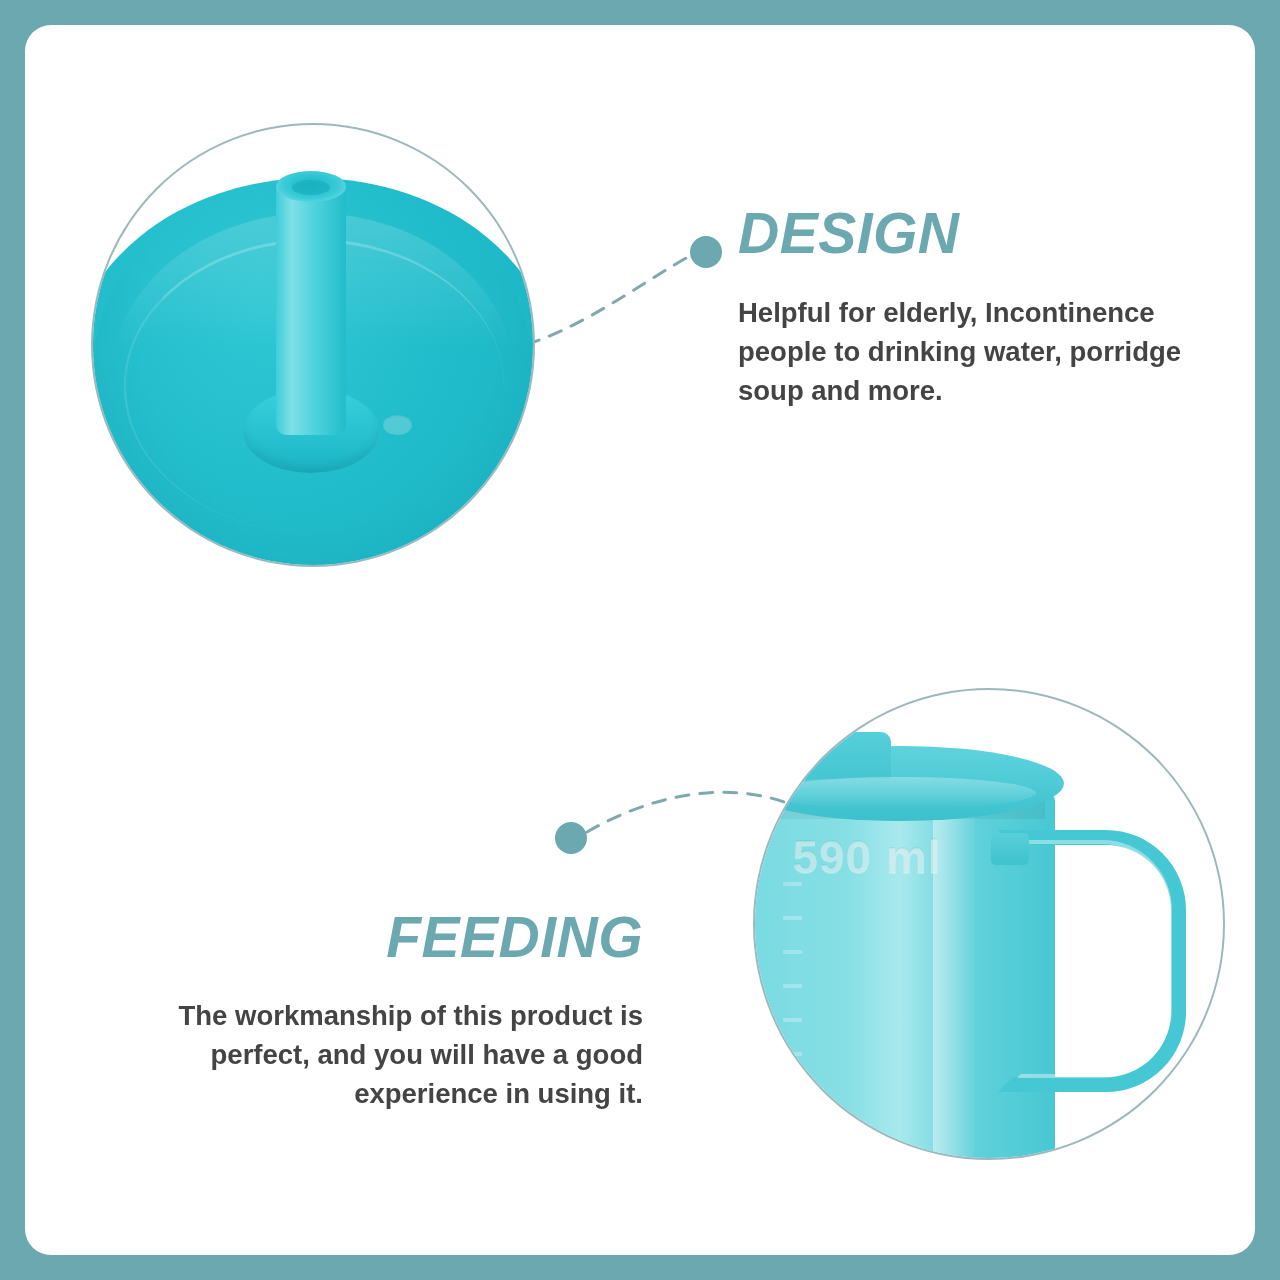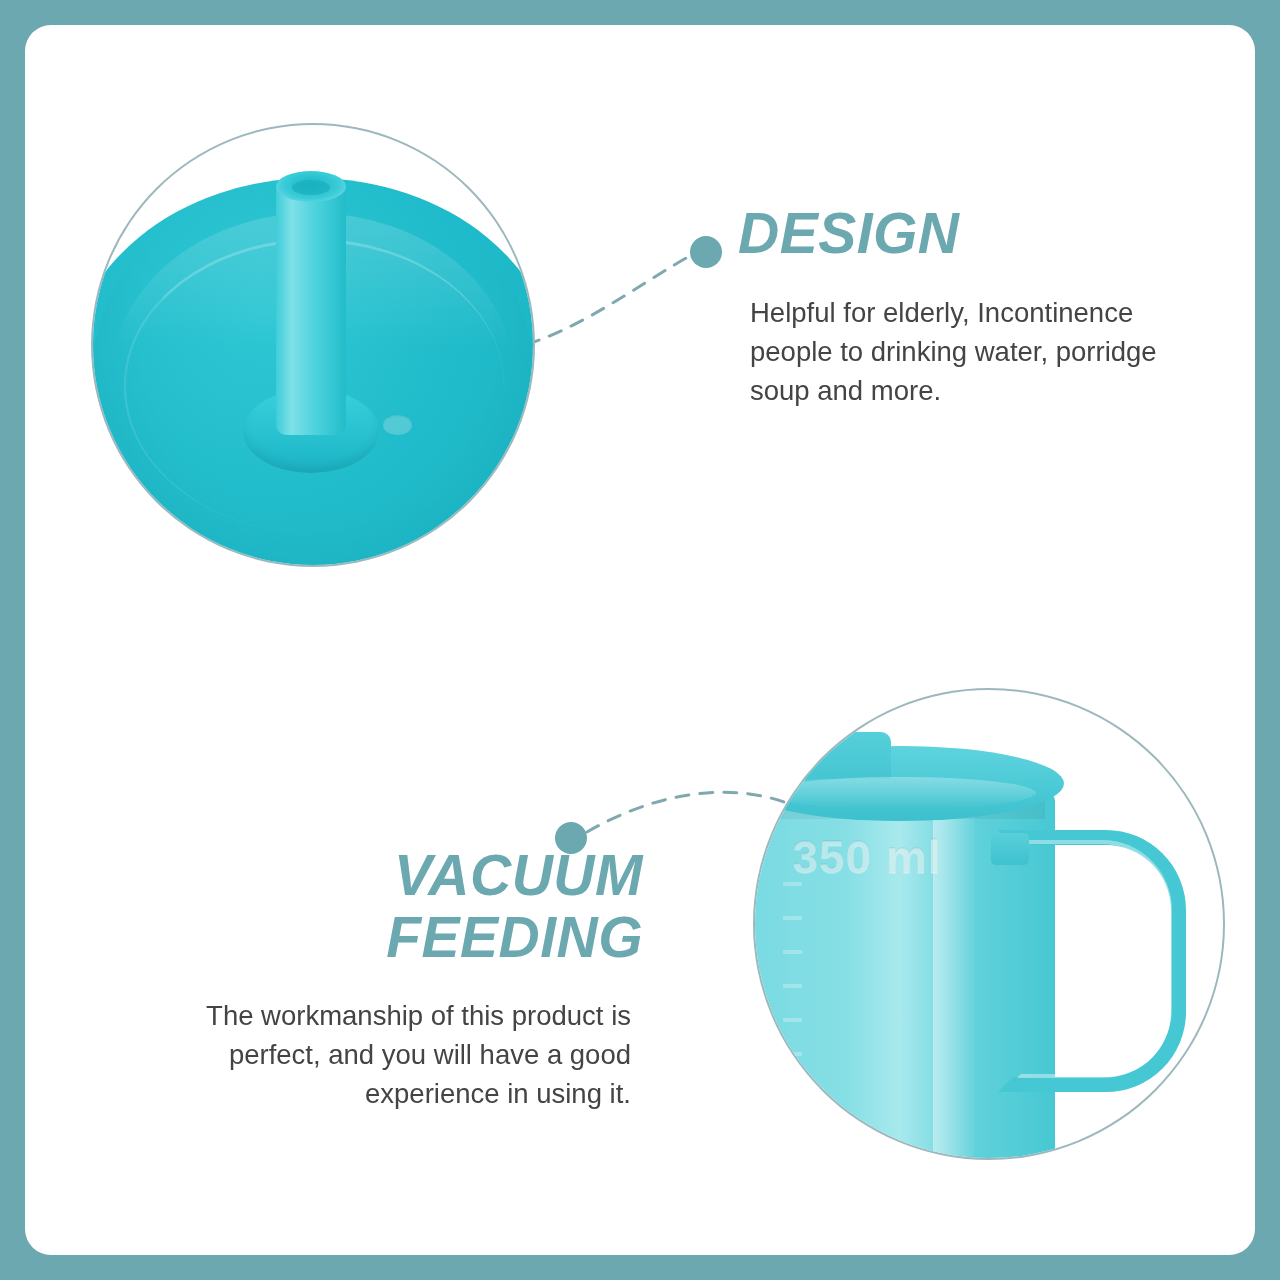--- a/index.html
+++ b/index.html
@@ -271,21 +271,22 @@
     line-height: 1.08;
     letter-spacing: 0.5px;
     font-family: "Liberation Sans", sans-serif;
     margin: 0;
   }
   .body-copy {
     color: #444444;
     font-size: 27.5px;
     line-height: 1.42;
     font-family: "Liberation Sans", sans-serif;
-    margin: 12px;
+    margin: 0;
+    font-weight: bold;
   }
   #block-feeding {
     left: 713px;   
     top: 178px;    
     width: 470px;
   }
   #block-feeding .headline { text-align: left; }
   #block-feeding .body-copy { margin-top: 28px; text-align: left; }
 
   #block-vacuum {
@@ -324,39 +325,39 @@
 
     <div class="photo-circle" id="photo-cup">
       <div class="photo-inner">
         <div class="cup-body"></div>
         <div class="cup-shine"></div>
         <div class="cup-collar"></div>
         <div class="cup-lid"></div>
         <div class="cup-lid-flap"></div>
         <div class="cup-lid-seam"></div>
         <div class="cup-ticks"></div>
-        <div class="cup-volume">350 ml</div>
+        <div class="cup-volume">590 ml</div>
         <div class="cup-handle"></div>
         <div class="cup-handle-hl"></div>
         <div class="cup-handle-joint"></div>
       </div>
     </div>
 
     <div class="marker-dot" id="dot-feeding"></div>
     <div class="marker-dot" id="dot-vacuum"></div>
 
     <div class="text-block" id="block-feeding">
       <div class="headline">
         <span>DESIGN</span><br>
       </div>
       <p class="body-copy">Helpful for elderly, Incontinence people to drinking water, porridge soup and more.</p>
     </div>
 
     <div class="text-block" id="block-vacuum">
       <div class="headline">
-        <span>VACUUM</span><br>
+        <br>
         <span>FEEDING</span>
       </div>
       <p class="body-copy">The workmanship of this product is perfect, and you will have a good experience in using it.</p>
     </div>
 
   </div>
 </div>
 
 </body></html>

